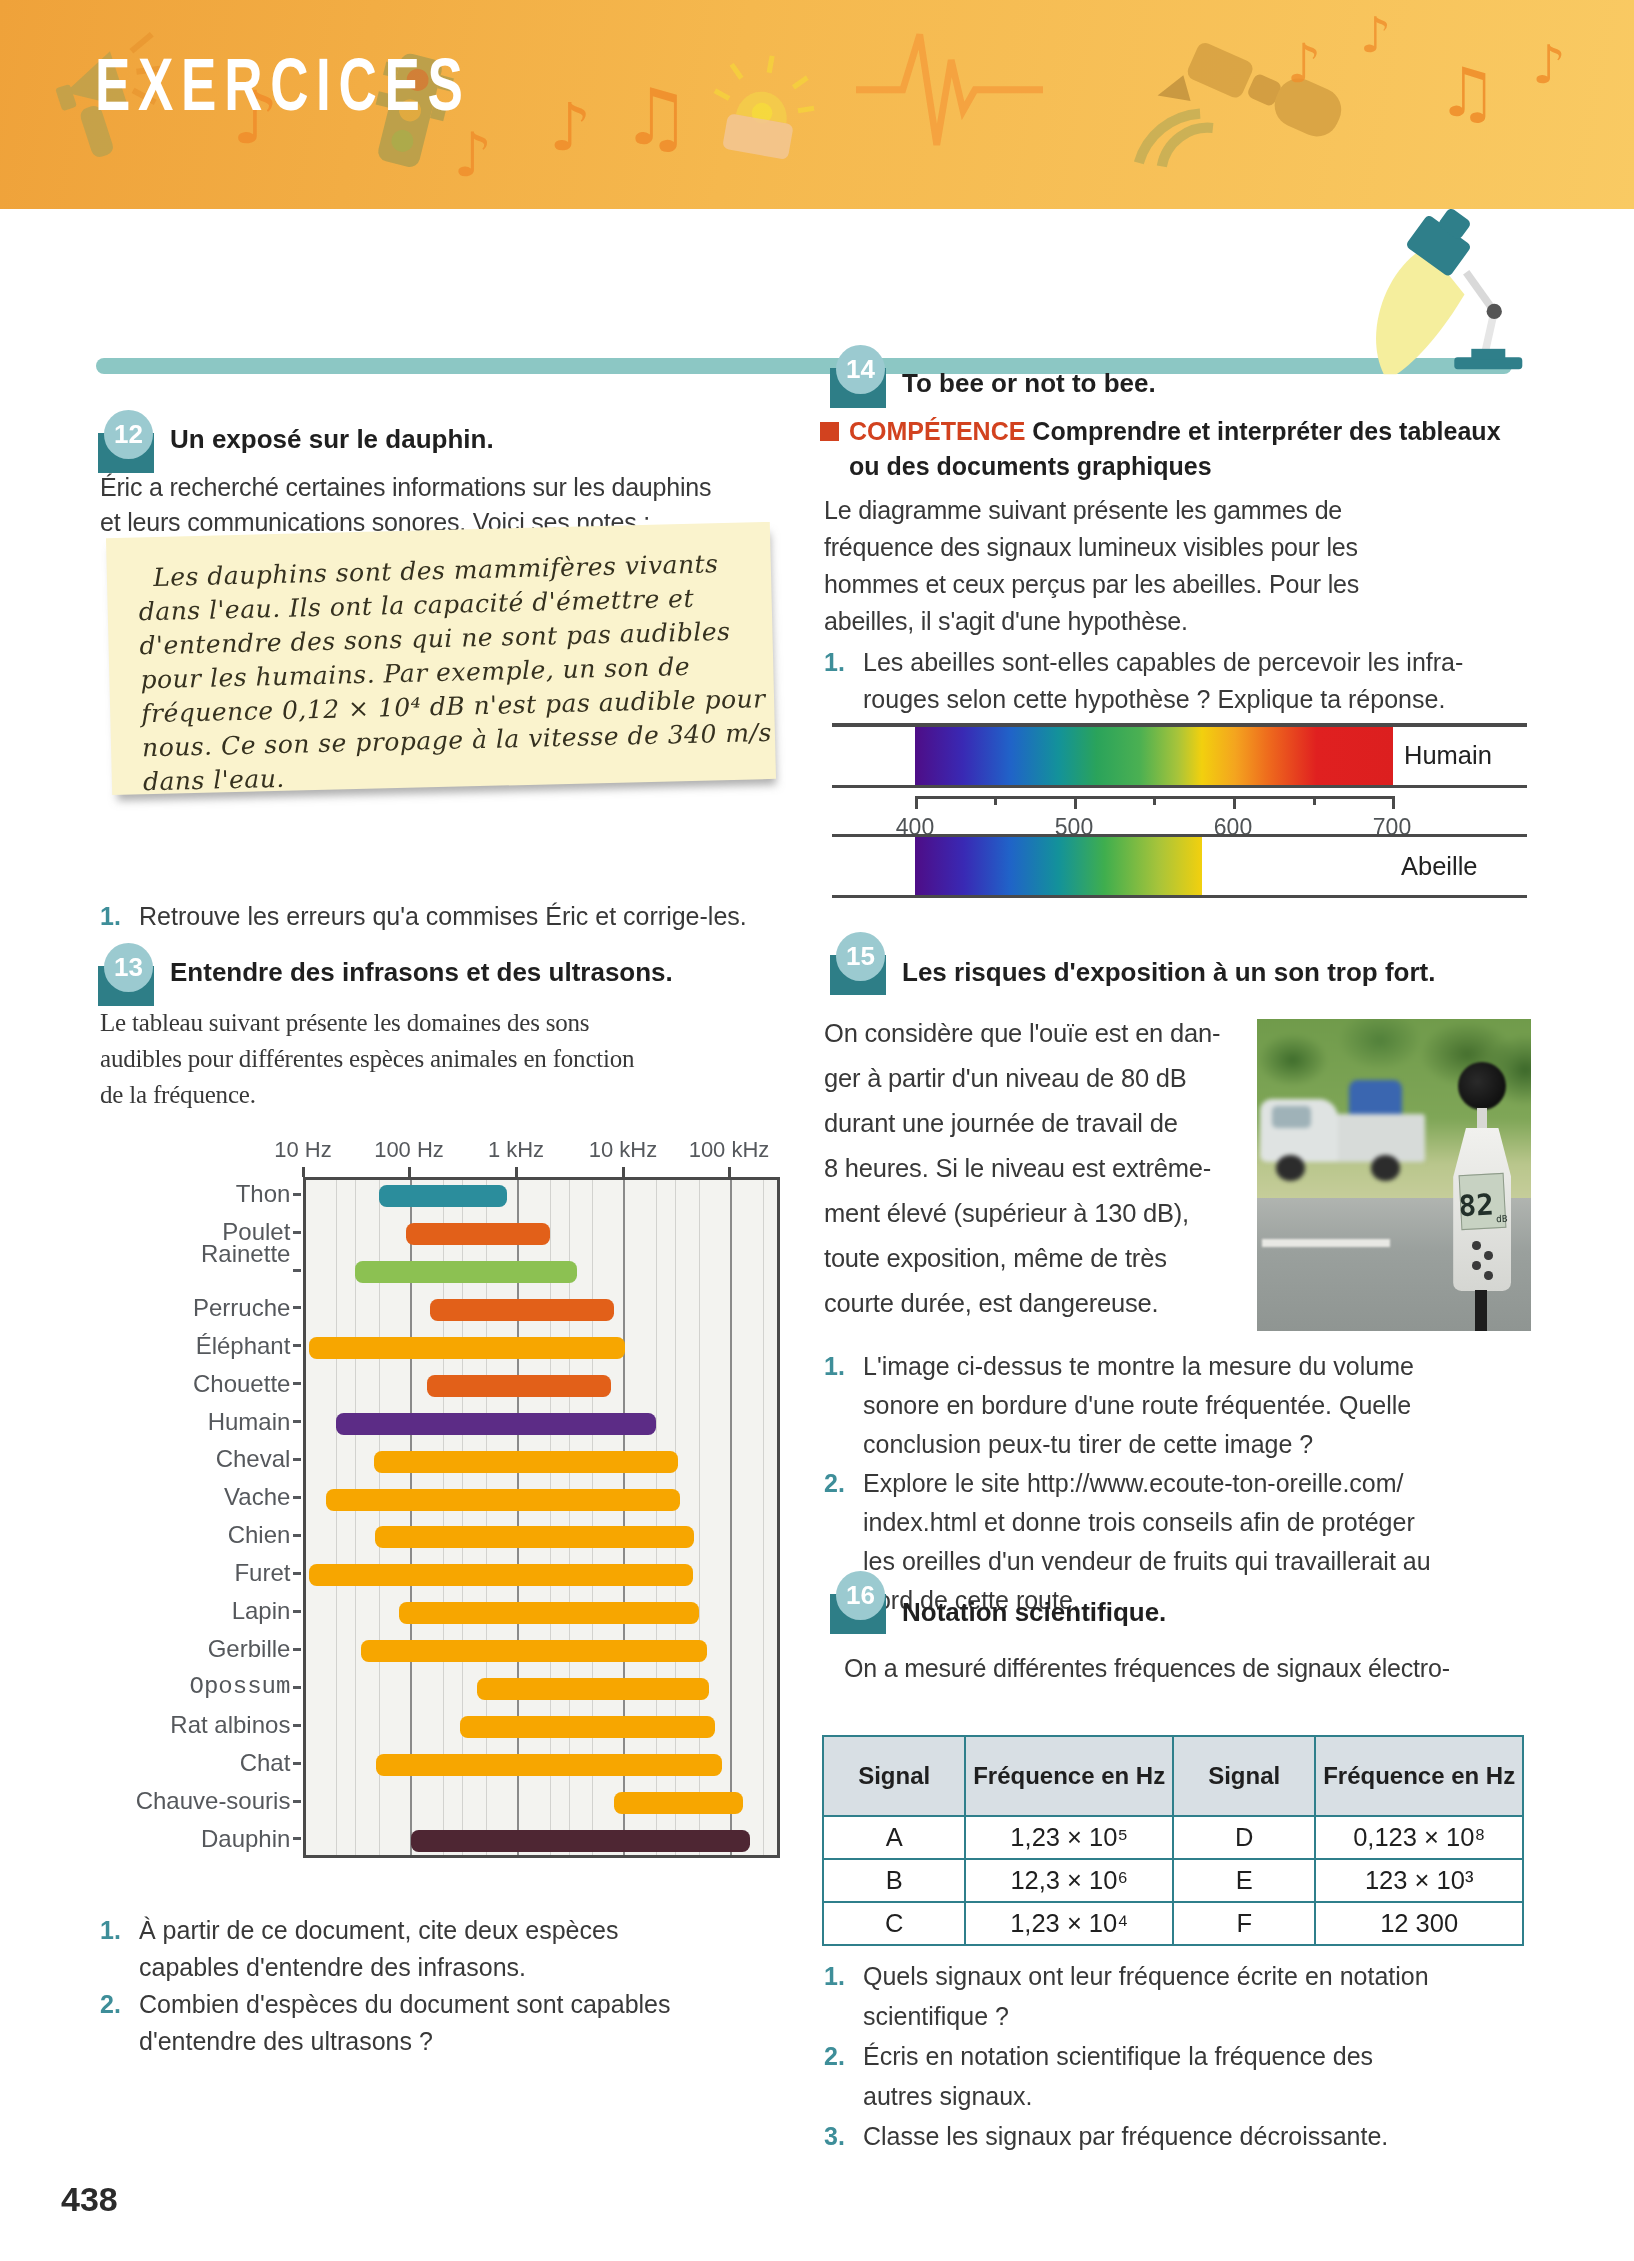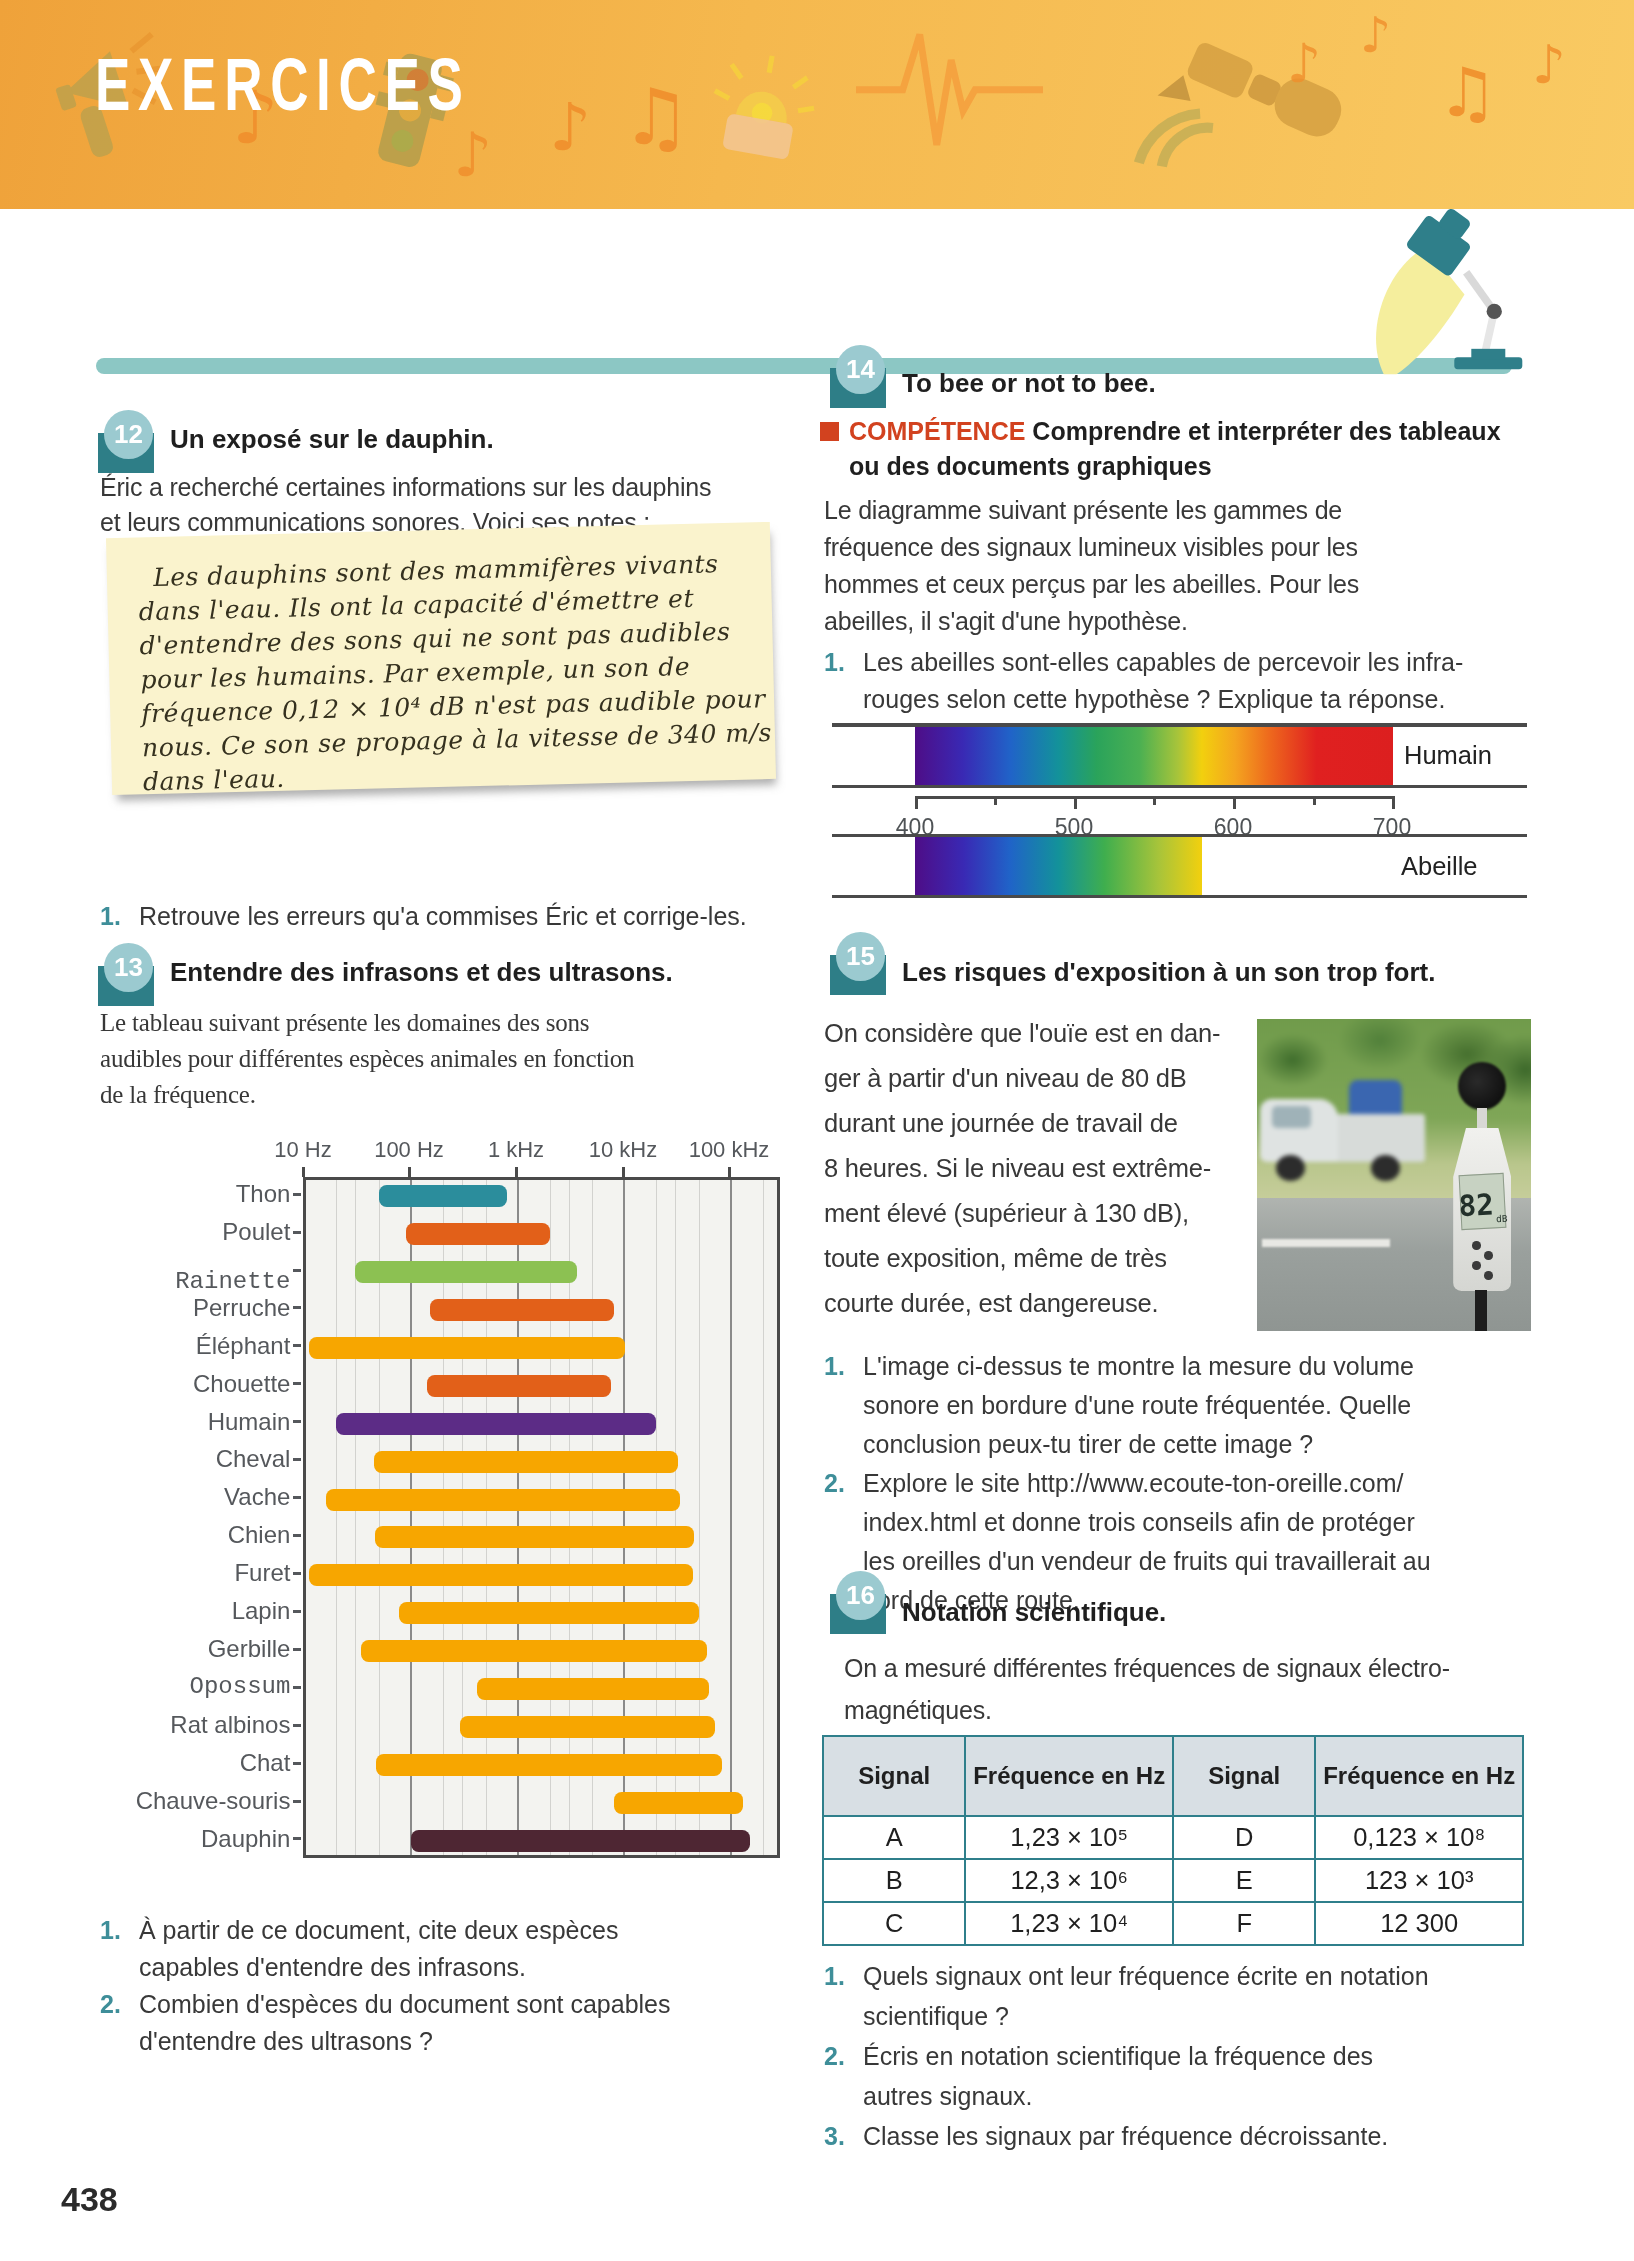--- a/index.html
+++ b/index.html
@@ -270,21 +270,21 @@
         <div class="ttick" style="left: 404px; top: 39px;"></div>
         <div class="axlabel" style="left: 405px; top: 9.4px;">1 kHz</div>
         <div class="ttick" style="left: 511px; top: 39px;"></div>
         <div class="axlabel" style="left: 512px; top: 9.4px;">10 kHz</div>
         <div class="ttick" style="left: 617px; top: 39px;"></div>
         <div class="axlabel" style="left: 618px; top: 9.4px;">100 kHz</div>
         <div class="clabel" style="left: 9.4px; top: 52px;">Thon</div>
         <div class="ctick" style="left: 182px; top: 65px;"></div>
         <div class="clabel" style="left: 9.4px; top: 90px;">Poulet</div>
         <div class="ctick" style="left: 182px; top: 103px;"></div>
-        <div class="clabel" style="left: 9.4px; top: 140px; font-family: Liberation Mono, monospace;">Rainette</div>
+        <div class="clabel" style="left: 9.4px; top: 112px;">Rainette</div>
         <div class="ctick" style="left: 182px; top: 141px;"></div>
         <div class="clabel" style="left: 9.4px; top: 166px;">Perruche</div>
         <div class="ctick" style="left: 182px; top: 178px;"></div>
         <div class="clabel" style="left: 9.4px; top: 204px;">Éléphant</div>
         <div class="ctick" style="left: 182px; top: 216px;"></div>
         <div class="clabel" style="left: 9.4px; top: 242px;">Chouette</div>
         <div class="ctick" style="left: 182px; top: 254px;"></div>
         <div class="clabel" style="left: 9.4px; top: 280px;">Humain</div>
         <div class="ctick" style="left: 182px; top: 292px;"></div>
         <div class="clabel" style="left: 9.4px; top: 317px;">Cheval</div>
@@ -433,21 +433,20 @@
       </div>
     </div>
 
   <div class="badge" style="left:830px;top:1571px;">
     <div class="folder"></div>
     <div class="bcircle">16</div>
   </div>
   <div class="ex-title" style="left:902px;top:1597px;">Notation scientifique.</div>
   <div id="ex16-intro" class="para" style="left:824px;top:1647px;line-height:42px;margin-left:20px;">
       <div class="line">On a mesuré différentes fréquences de signaux électro-</div>
-      <div class="line">magnétiques.</div>
     </div>
   <table id="sigtable">
     <thead>
         <tr id="sigtable-head">
           <th style="width: 175px;">Signal</th>
           <th style="width: 175px;">Fréquence en Hz</th>
           <th style="width: 175px;">Signal</th>
           <th style="width: 175px;">Fréquence en Hz</th>
         </tr>
       </thead>

